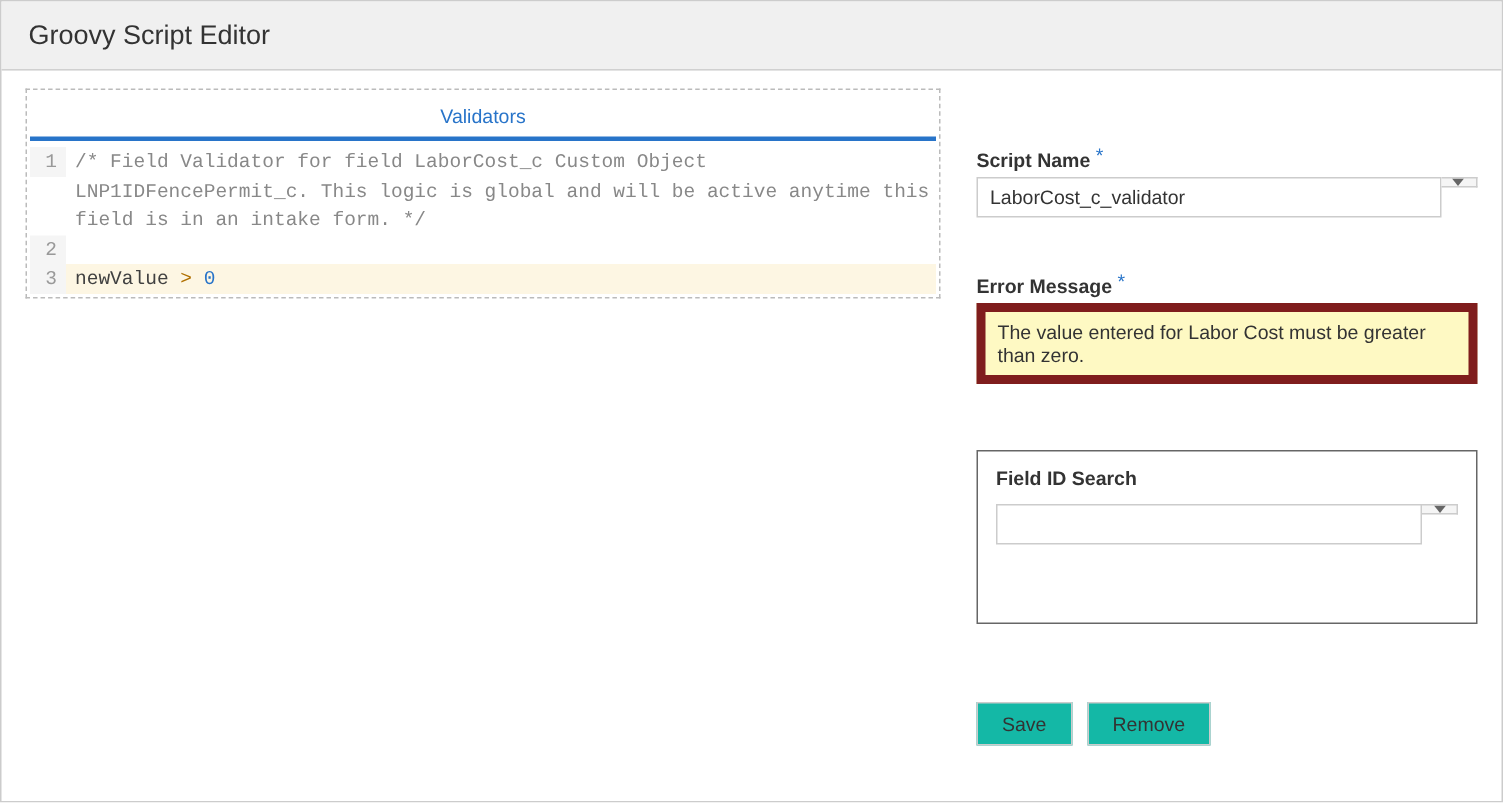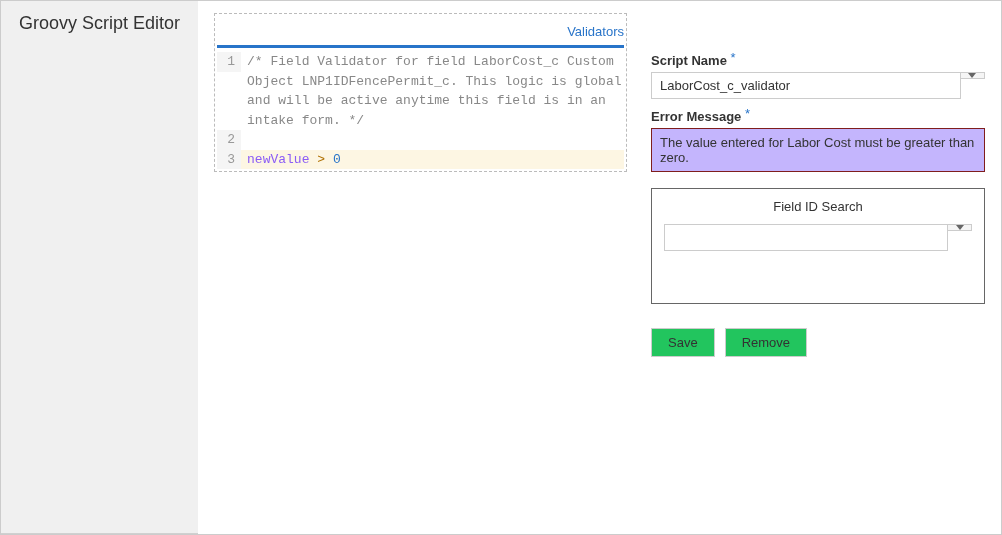--- a/index.html
+++ b/index.html
@@ -11,21 +11,21 @@
       font-family: "Segoe UI", Arial, sans-serif;
       font-size: 13px;
       color: #333;
       background: #fff;
     }
     .window {
       width: 1002px;
       height: 535px;
       border: 1px solid #ccc;
       display: flex;
-      flex-direction: row;
+      flex-direction: column;
     }
     .header {
       background: #f0f0f0;
       border-bottom: 1px solid #d0d0d0;
       padding: 12px 18px;
     }
     .header-title {
       font-size: 18px;
       font-weight: 400;
       color: #333;
@@ -40,21 +40,21 @@
       flex: 1;
       display: flex;
       flex-direction: column;
     }
     .tab-container {
       border: 1px dashed #bbb;
       padding: 2px;
     }
     .tab-header {
       border-bottom: 3px solid #2874c9;
-      text-align: right;
+      text-align: center;
       padding: 8px 0 6px 0;
       margin-bottom: 4px;
     }
     .tab-label {
       color: #2874c9;
       font-size: 13px;
       font-weight: 400;
     }
     .code-editor {
       font-family: "Consolas", "Courier New", monospace;
@@ -78,28 +78,29 @@
       padding-left: 6px;
       white-space: pre-wrap;
       flex: 1;
     }
     .comment {
       color: #888;
     }
     .line-highlight {
       background: #fdf6e3;
     }
-    .tok-id { color: #8b5cf6; }
+    .tok-id { color: #404040; }
     .tok-op { color: #b07000; }
     .tok-num { color: #2874c9; }
     .right-panel {
       width: 334px;
       display: flex;
       flex-direction: column;
       padding-top: 40px;
+      gap: 28px;
     }
     .form-label {
       font-size: 13px;
       font-weight: 600;
       color: #333;
       margin-bottom: 4px;
       display: block;
     }
     .required-star {
       color: #2874c9;
@@ -133,48 +134,48 @@
       align-items: center;
       justify-content: center;
       cursor: pointer;
     }
     .dropdown-btn svg {
       width: 8px;
       height: 5px;
       fill: #666;
     }
     .readonly-box {
-      border: 1px solid #7f1d1d;
+      border: 6px solid #7f1d1d;
       padding: 6px 8px;
       font-size: 13px;
       color: #333;
-      background: #c4b5fd;
+      background: #fef9c3;
     }
     .fieldset {
       border: 1px solid #666;
       padding: 10px 12px 18px 12px;
       margin-top: 6px;
     }
     .fieldset-title {
-      text-align: center;
-      font-weight: 400;
+      text-align: left;
+      font-weight: 700;
       font-size: 13px;
       margin-bottom: 10px;
     }
     .field-id-value {
       min-height: 24px;
     }
     .button-row {
       display: flex;
       gap: 10px;
       margin-top: 24px;
     }
     .btn {
       border: 1px solid #ccc;
-      background: #22c55e;
+      background: #14b8a6;
       padding: 6px 16px;
       font-size: 13px;
       color: #333;
       cursor: pointer;
       font-family: inherit;
     }
   </style>
 </head>
 <body>
 

